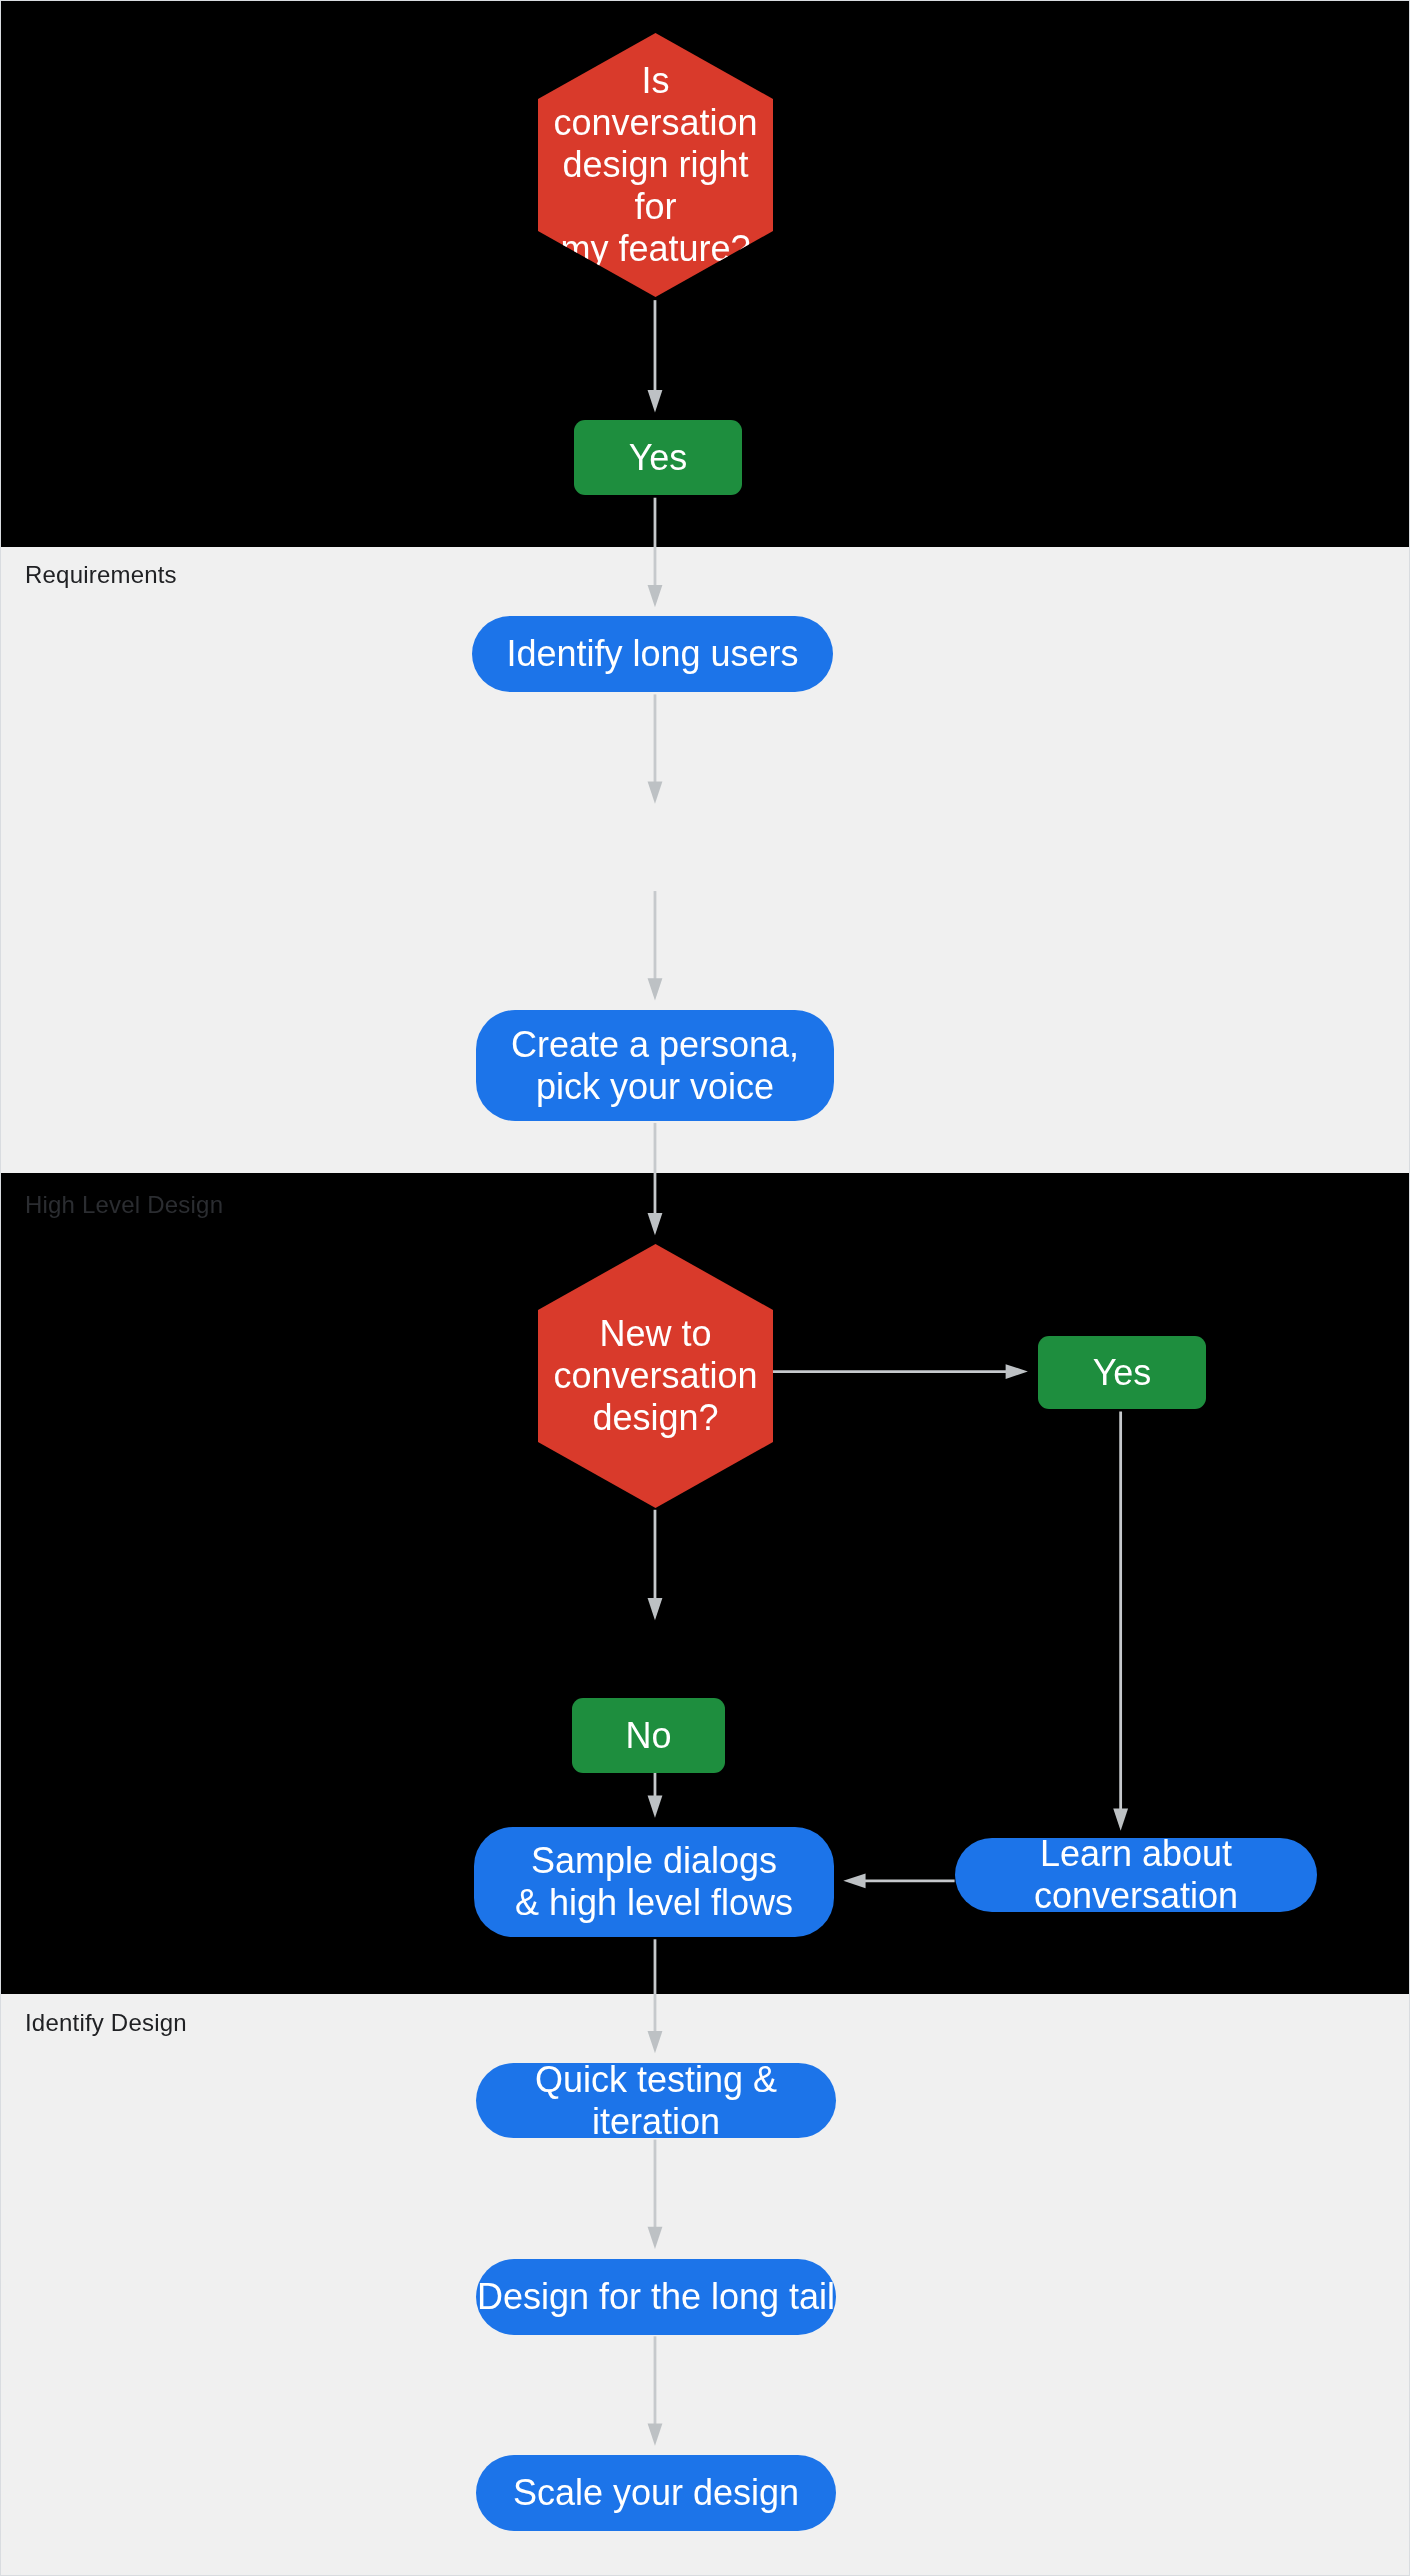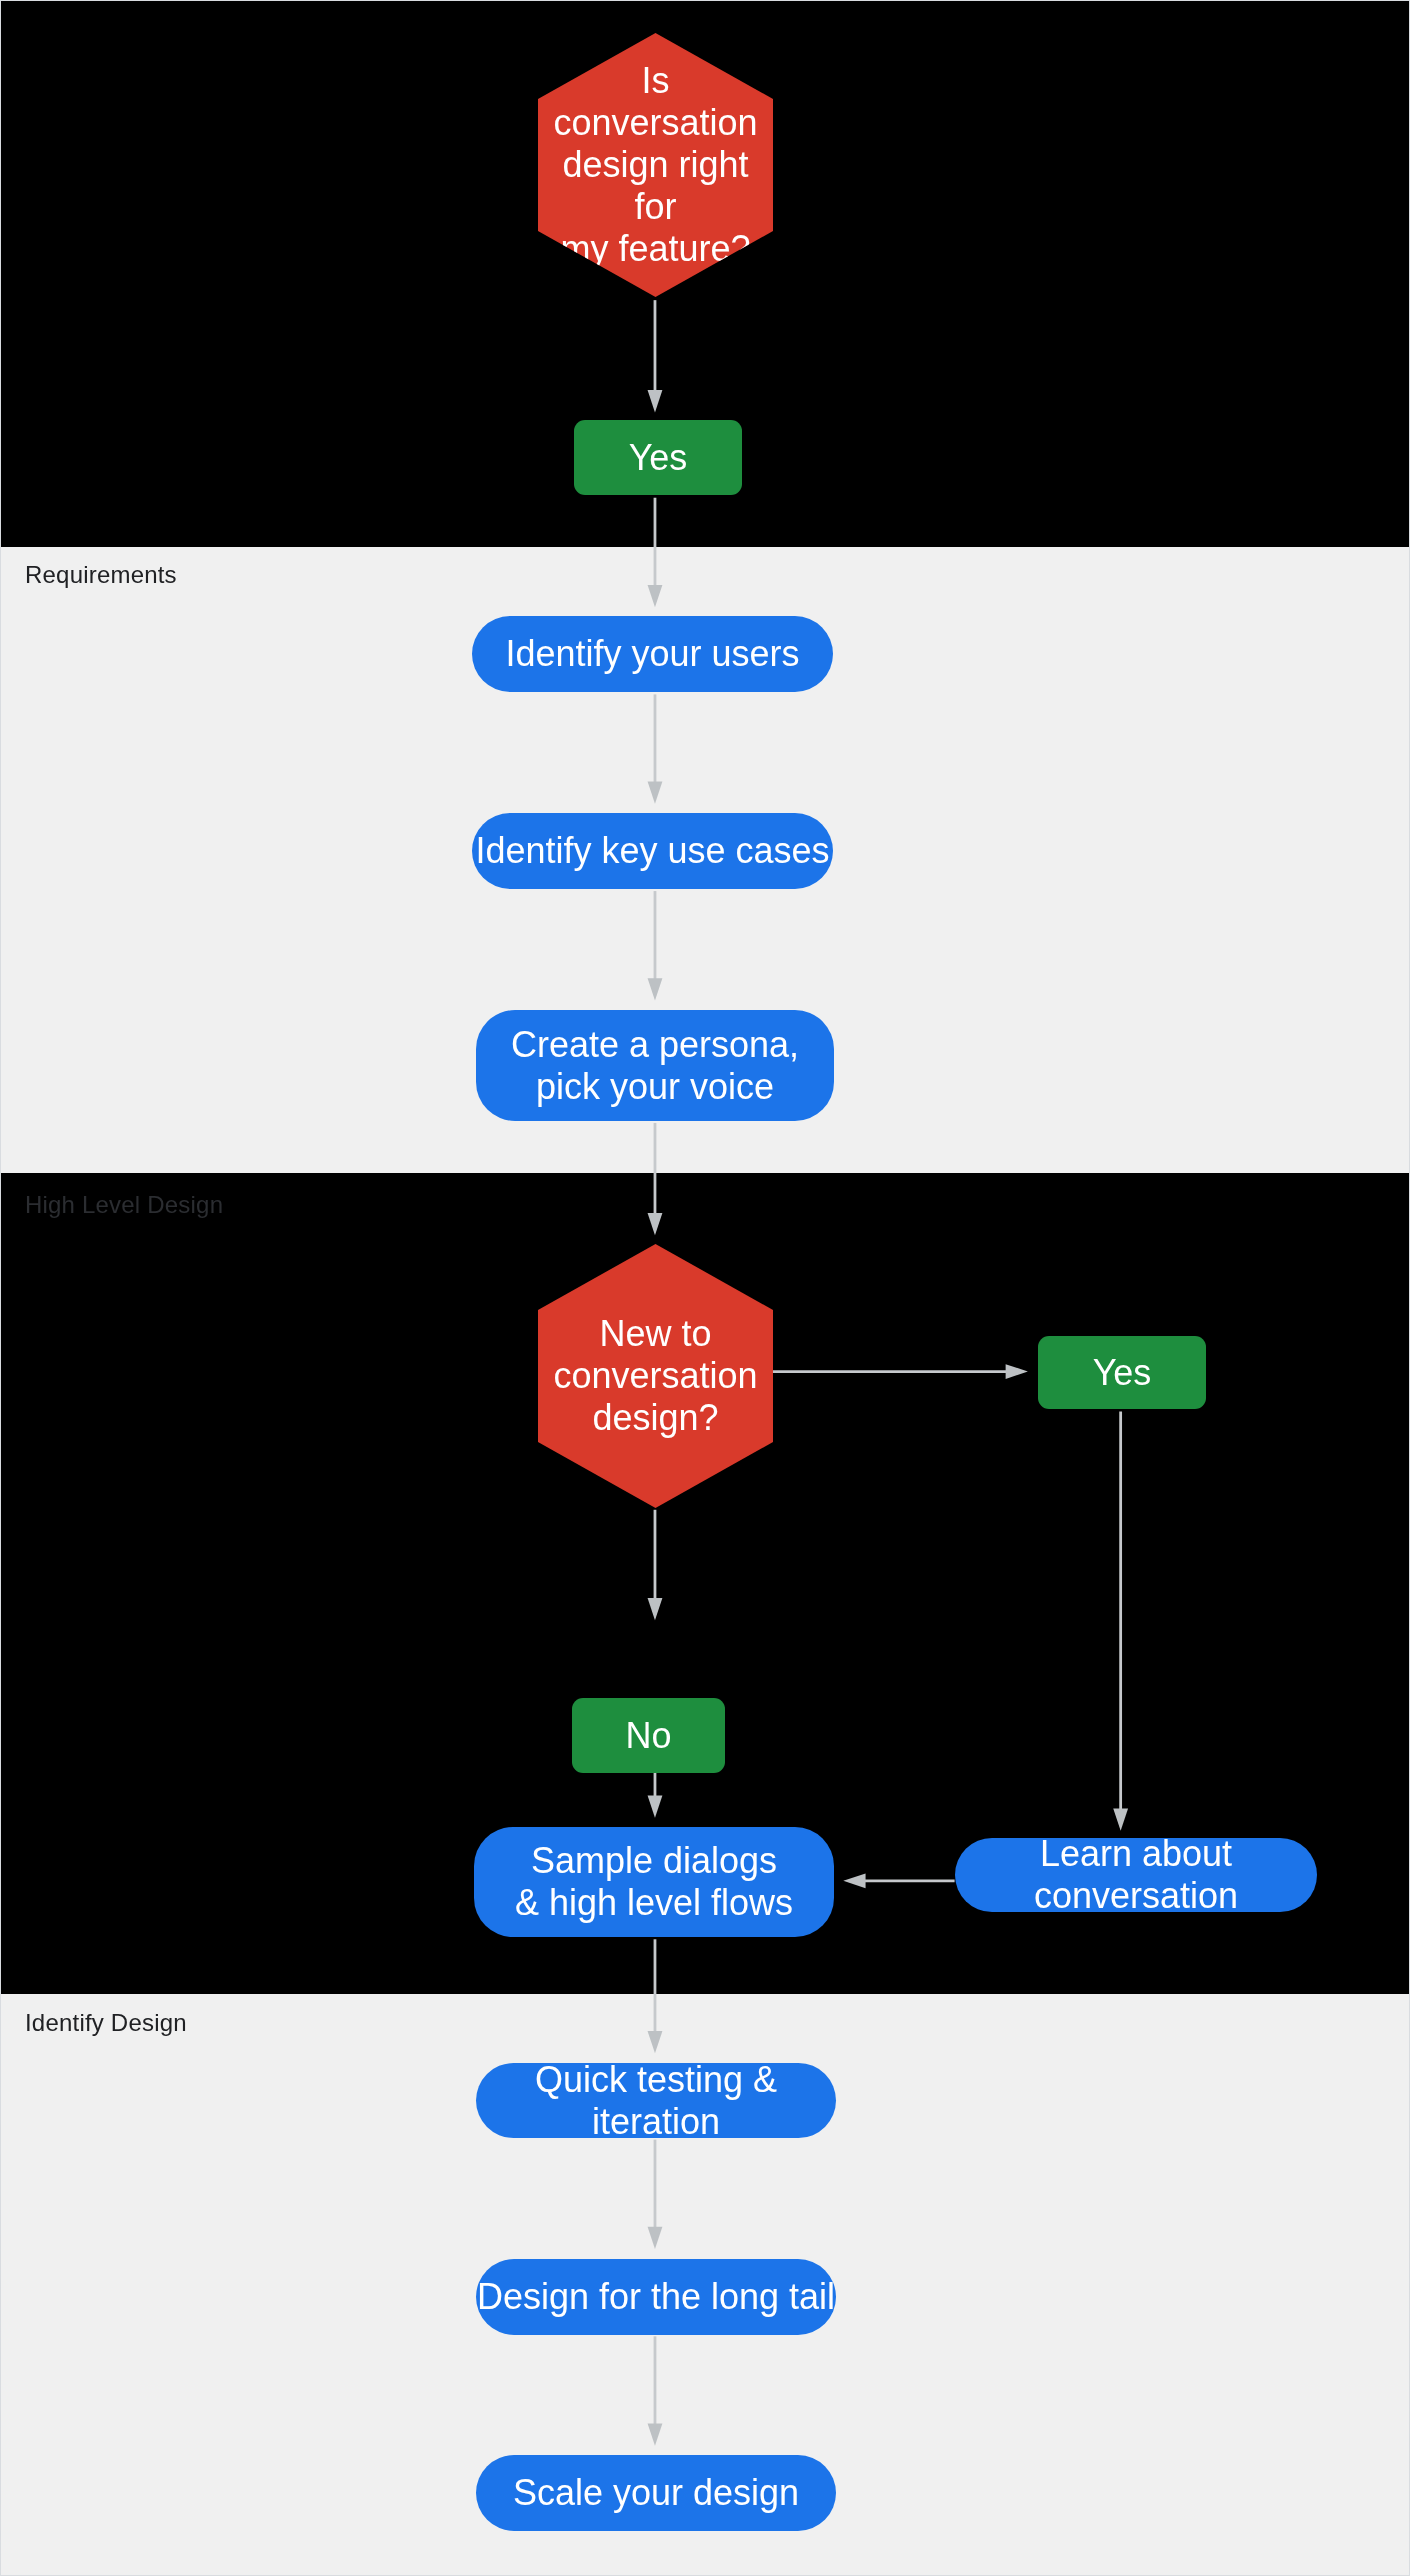--- a/index.html
+++ b/index.html
@@ -130,26 +130,23 @@
     <span>Is conversation</span>
     <span>design right for</span>
     <span>my feature?</span>
   </div>
 
   <div class="node btn" style="left:573px; top:419px; width:168px; height:75px;">
     <span>Yes</span>
   </div>
 
   <div class="node pill" style="left:471px; top:615px; width:361px; height:76px; border-radius:38px;">
-    <span>Identify your users</span>
+    <span>Identify long users</span>
   </div>
 
-  <div class="node pill" style="left:471px; top:812px; width:361px; height:76px; border-radius:38px;">
-    <span>Identify key use cases</span>
-  </div>
 
   <div class="node pill" style="left:475px; top:1009px; width:358px; height:111px; border-radius:39px;">
     <span>Create a persona,</span>
     <span>pick your voice</span>
   </div>
 
   <div class="node hex" style="left:537px; top:1243px;">
     <span>New to</span>
     <span>conversation</span>
     <span>design?</span>

